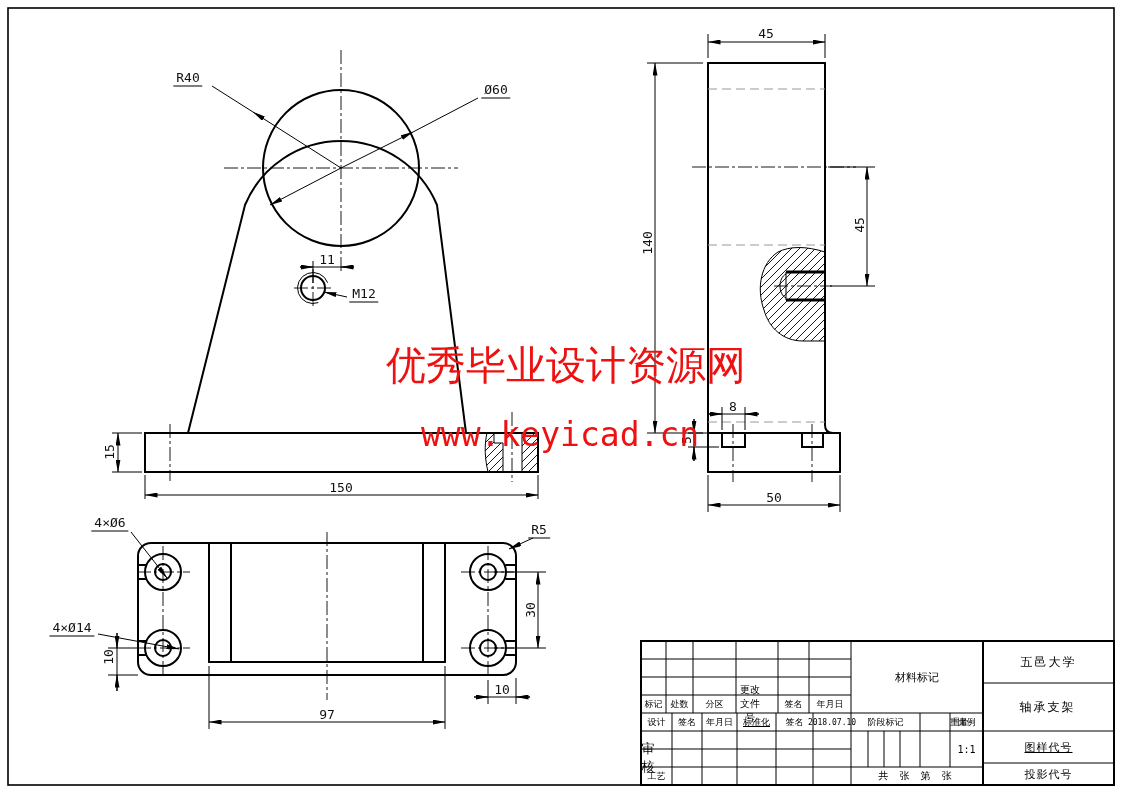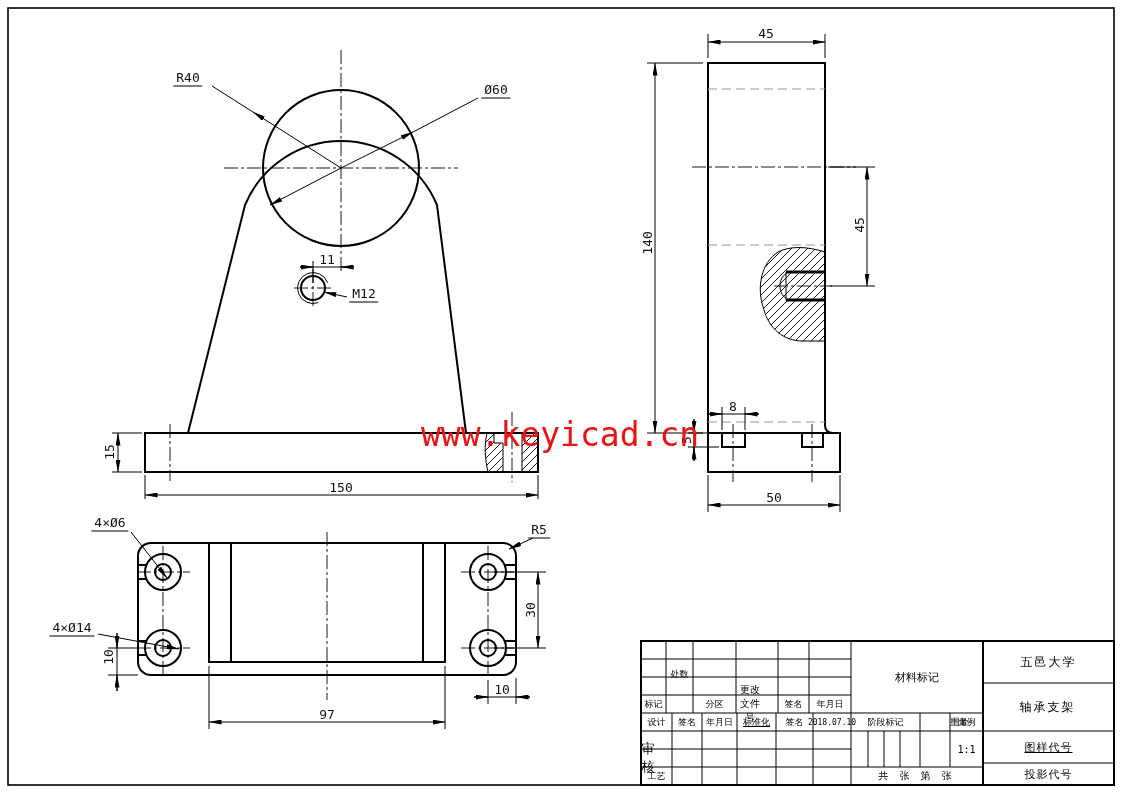--- a/index.html
+++ b/index.html
@@ -263,25 +263,26 @@
   <div class="lbl" style="left:774px;top:497px;">50</div>
 
   <div class="lbl u" style="left:110px;top:523px;">4×Ø6</div>
   <div class="lbl u" style="left:72px;top:628px;">4×Ø14</div>
   <div class="lbl u" style="left:539px;top:530px;">R5</div>
   <div class="lbl rot" style="left:530px;top:610px;">30</div>
   <div class="lbl rot" style="left:108px;top:657px;">10</div>
   <div class="lbl" style="left:502px;top:689px;">10</div>
   <div class="lbl" style="left:327px;top:714px;">97</div>
 
+  <div class="wm" id="wm1">优秀毕业设计资源网</div>
   <div class="wm" id="wm2">www.keyicad.cn</div>
 
   <div>
     <div class="cn" style="left:641px;top:695px;width:25px;height:18px;font-size:9px;">标记</div>
-    <div class="cn" style="left:666px;top:665px;width:27px;height:18px;font-size:9px;">处数</div>
+    <div class="cn" style="left:666px;top:695px;width:27px;height:18px;font-size:9px;">处数</div>
     <div class="cn" style="left:693px;top:695px;width:43px;height:18px;font-size:9px;">分区</div>
     <div class="cn" style="left:736px;top:695px;width:28px;height:18px;font-size:10px;border-radius:7px;">更改文件号</div>
     <div class="cn" style="left:778px;top:695px;width:31px;height:18px;font-size:9px;">签名</div>
     <div class="cn" style="left:809px;top:695px;width:42px;height:18px;font-size:9px;">年月日</div>
 
     <div class="cn" style="left:641px;top:713px;width:31px;height:18px;font-size:9px;">设计</div>
     <div class="cn" style="left:672px;top:713px;width:30px;height:18px;font-size:9px;">签名</div>
     <div class="cn" style="left:702px;top:713px;width:35px;height:18px;font-size:9px;">年月日</div>
     <div class="cn" style="left:737px;top:713px;width:39px;height:18px;font-size:9px;text-decoration:underline;">标准化</div>
     <div class="cn" style="left:776px;top:713px;width:37px;height:18px;font-size:9px;">签名</div>

